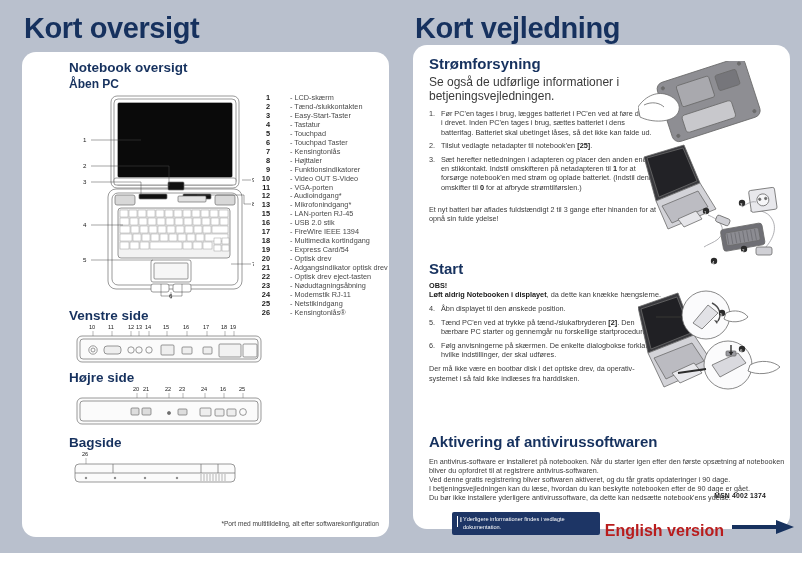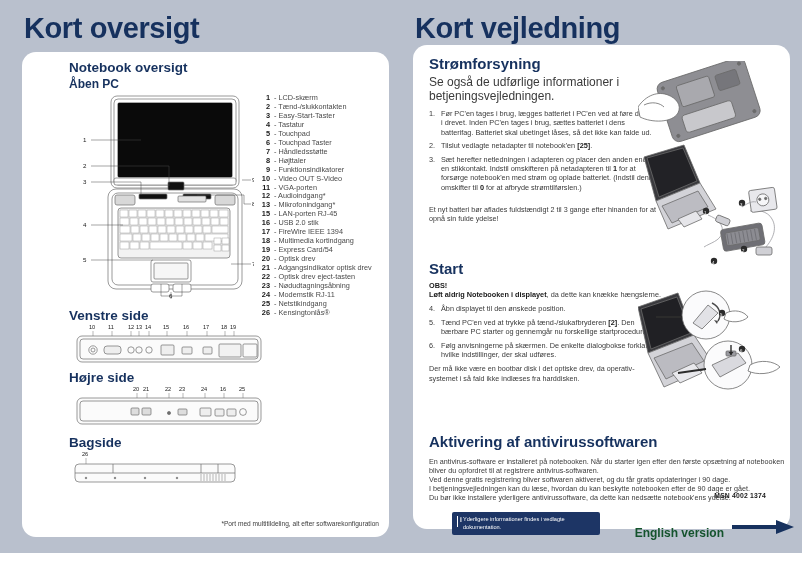--- a/index.html
+++ b/index.html
@@ -79,21 +79,21 @@
   }
   .numlist{
     position:absolute;left:188px;top:34px;width:180px;
     font-size:7.3px;color:#4a4a4a;line-height:8.95px;
   }
   .numlist .row{white-space:nowrap;}
   .numlist .n{
     display:inline-block;width:13px;text-align:right;
     font-weight:bold;color:#1a1a1a;font-size:7.4px;
   }
-  .numlist .d{display:inline-block;padding-left:4px;}
+  .numlist .d{display:inline-block;padding-left:20px;}
   .numlist .cont{display:block;padding-left:21px;}
 
   .lbl-venstre{position:absolute;left:0;top:248px;}
   .venstre-img{position:absolute;left:4px;top:262px;width:192px;height:46px;}
   .lbl-hojre{position:absolute;left:0;top:310px;}
   .hojre-img{position:absolute;left:4px;top:324px;width:192px;height:46px;}
   .lbl-bagside{position:absolute;left:0;top:375px;}
   .bagside-img{position:absolute;left:4px;top:389px;width:180px;height:46px;}
 
   .footnote{
@@ -138,21 +138,21 @@
     border-radius:2px;
     box-sizing:border-box;
   }
   .tooltip .i{
     position:absolute;left:5px;top:4px;
     font-weight:bold;font-size:6.5px;color:#ffffff;
     border-left:1px solid #ffffff;padding-left:2px;height:11px;
   }
   .english{
     position:absolute;right:78px;bottom:13px;
-    font-size:12px;font-weight:bold;color:#14532d;white-space:nowrap;
+    font-size:16px;font-weight:bold;color:#b91c1c;white-space:nowrap;
   }
   .arrow{
     position:absolute;right:8px;bottom:19px;
     width:62px;height:14px;
   }
 </style>
 </head>
 <body>
 
 <div class="page">
@@ -285,21 +285,21 @@
           </g>
         </svg>
 
         <div class="numlist">
             <div class="row"><span class="n">1</span><span class="d">- LCD-skærm</span></div>
             <div class="row"><span class="n">2</span><span class="d">- Tænd-/slukkontakten</span></div>
             <div class="row"><span class="n">3</span><span class="d">- Easy-Start-Taster</span></div>
             <div class="row"><span class="n">4</span><span class="d">- Tastatur</span></div>
             <div class="row"><span class="n">5</span><span class="d">- Touchpad</span></div>
             <div class="row"><span class="n">6</span><span class="d">- Touchpad Taster</span></div>
-            <div class="row"><span class="n">7</span><span class="d">- Håndledsstøtte</span></div>
+            <div class="row"><span class="n">7</span><span class="d">- Kensingtonlås</span></div>
             <div class="row"><span class="n">8</span><span class="d">- Højttaler</span></div>
             <div class="row"><span class="n">9</span><span class="d">- Funktionsindikatorer</span></div>
             <div class="row"><span class="n">10</span><span class="d">- Video OUT S-Video</span></div>
             <div class="row"><span class="n">11</span><span class="d">- VGA-porten</span></div>
             <div class="row"><span class="n">12</span><span class="d">- Audioindgang*</span></div>
             <div class="row"><span class="n">13</span><span class="d">- Mikrofonindgang*</span></div>
             <div class="row"><span class="n">15</span><span class="d">- LAN-porten  RJ-45</span></div>
             <div class="row"><span class="n">16</span><span class="d">- USB 2.0 stik</span></div>
             <div class="row"><span class="n">17</span><span class="d">- FireWire IEEE 1394</span></div>
             <div class="row"><span class="n">18</span><span class="d">- Multimedia kortindgang</span></div>

